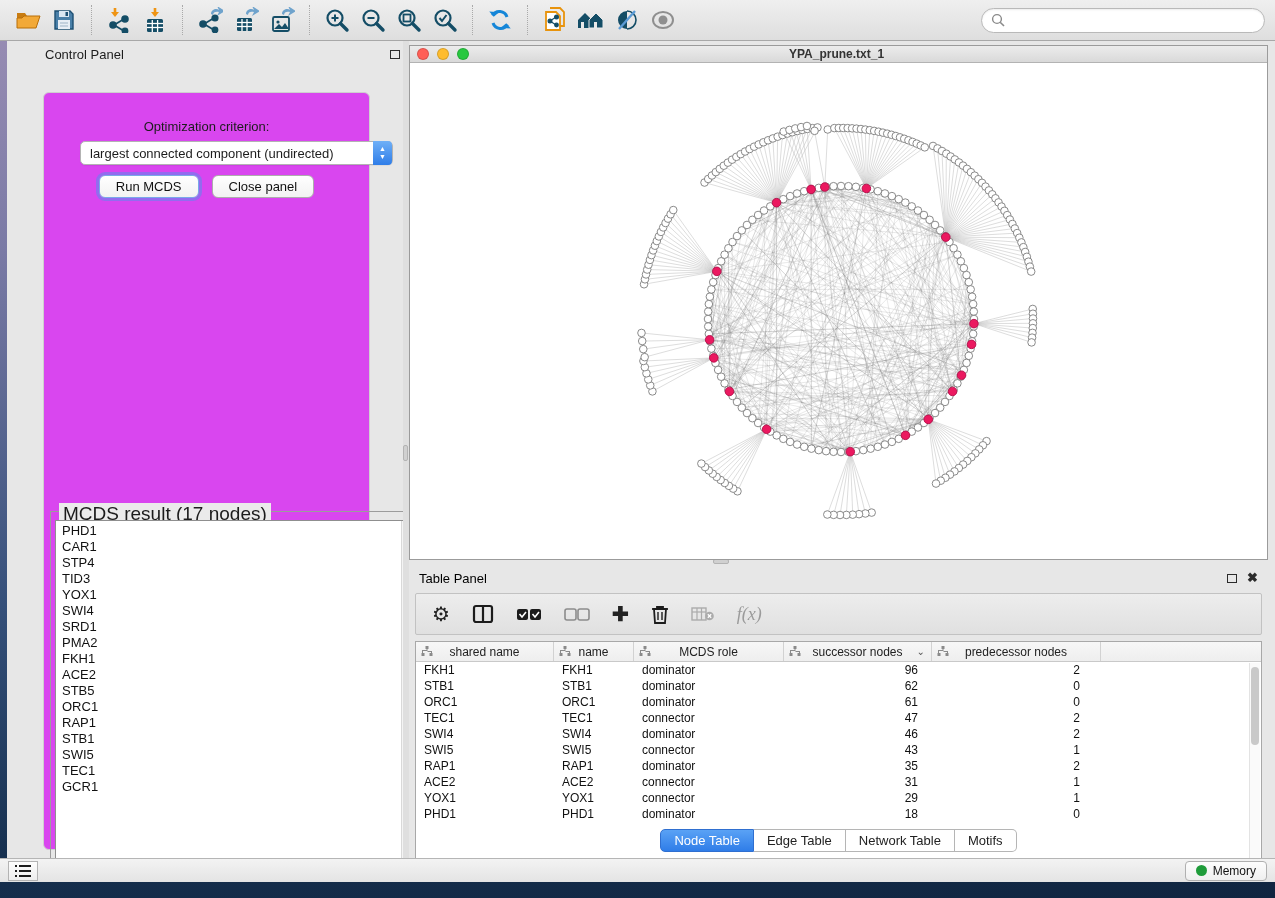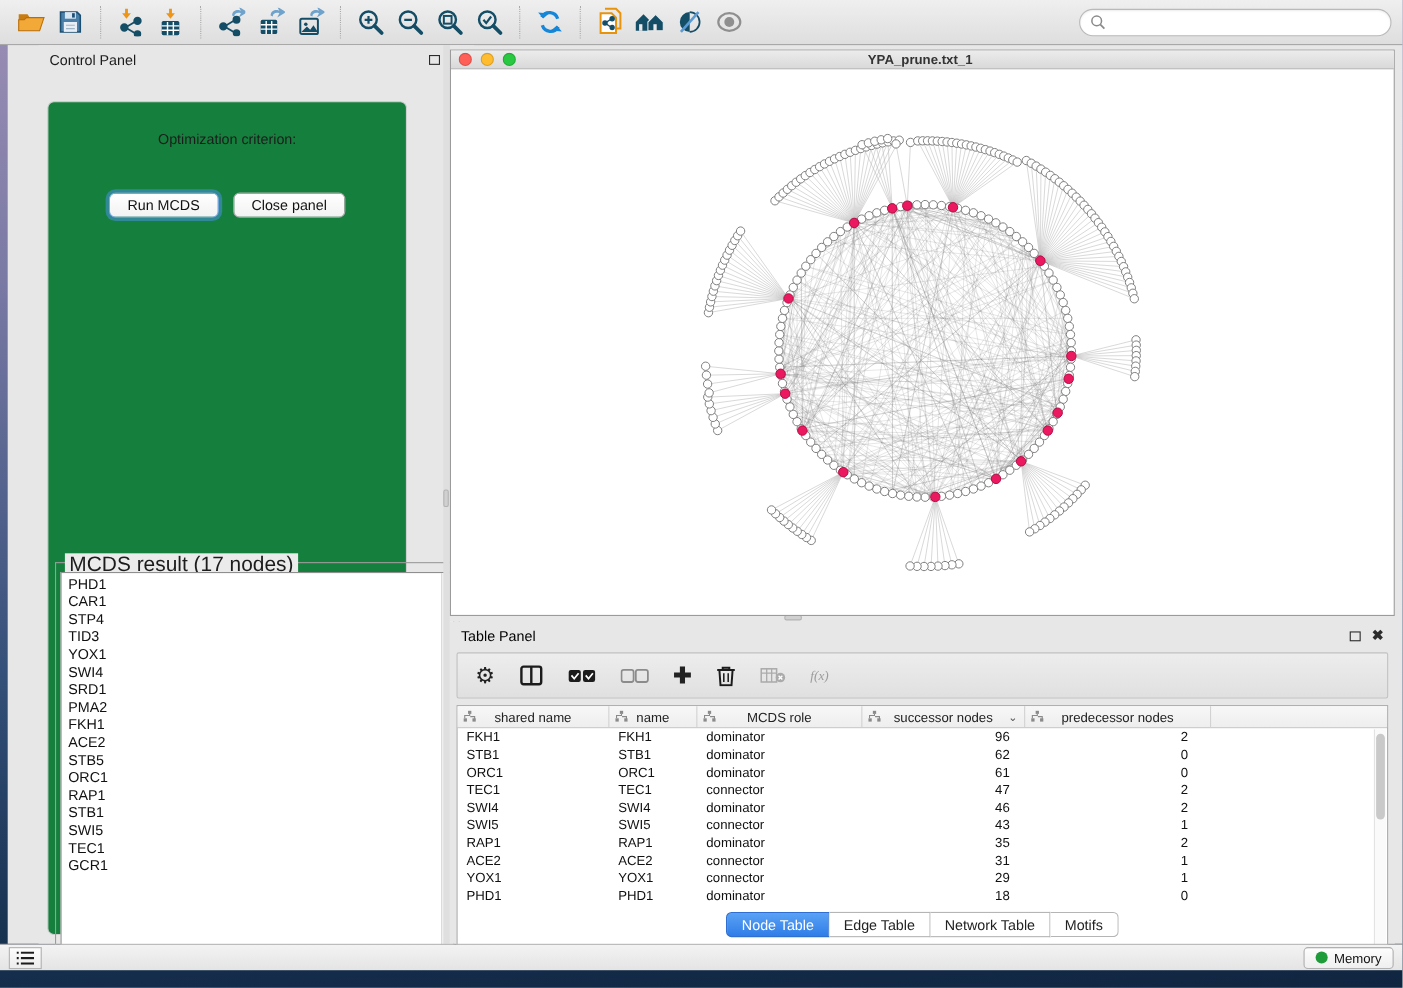--- a/index.html
+++ b/index.html
@@ -29,21 +29,21 @@
   .float-ic { width:10px; height:9px; border:1.6px solid #2b2b2b; display:inline-block; }
   .close-ic { font-size:13px; font-weight:bold; color:#2b2b2b; line-height:10px; }
 
   .seg-tabs { display:flex; justify-content:center; }
   .seg-tab { background:#fff; border:1px solid #b5b5b5; border-left:none; padding:3px 13px; font-size:13px; color:#222; }
   .seg-tab:first-child { border-left:1px solid #b5b5b5; border-radius:5px 0 0 5px; }
   .seg-tab:last-child { border-radius:0 5px 5px 0; }
   .seg-tab.active { background:linear-gradient(#5aa2f5,#2f7de8); border-color:#2f6fd0; color:#fff; }
 
   #cp-inner { position:absolute; left:8px; top:51px; width:327px; height:758px;
-              background:#15803d; border:1px solid #cfcfcf; border-radius:6px; }
+              background:#d946ef; border:1px solid #cfcfcf; border-radius:6px; }
   #opt-label { text-align:center; margin-top:26px; font-size:13px; }
   #dropdown { position:absolute; left:36px; top:48px; width:313px; height:24px; background:#fff;
               border:1px solid #b3b3b3; border-radius:5px; display:flex; align-items:center;
               font-size:13px; padding-left:9px; box-shadow:0 1px 1px rgba(0,0,0,.06); }
   #dropdown .stepper { margin-left:auto; width:19px; height:24px; border-radius:0 4px 4px 0;
               background:linear-gradient(#6fb0f7,#2f7de8); color:#fff; font-size:7px; line-height:8px;
               display:flex; flex-direction:column; align-items:center; justify-content:center; }
   .cp-buttons { position:absolute; left:0; top:82px; width:100%; display:flex; justify-content:center; gap:13px; }
   .btn { background:linear-gradient(#ffffff,#f2f2f2); border:1px solid #adadad; border-radius:6px;
          padding:3px 16px; font-size:13px; color:#111; }
@@ -72,21 +72,21 @@
   #net-title { position:absolute; left:0; right:4px; text-align:center; font-size:12px; font-weight:bold; color:#333; }
   #graph-svg { display:block; }
 
   
   #table-panel { position:absolute; left:409px; top:565px; width:859px; height:293px; background:#e7e7e7; font-size:12px; }
   #tp-toolbar { position:absolute; left:6px; top:28px; width:847px; height:42px;
                 background:linear-gradient(#ededed,#e0e0e0); border:1px solid #c2c2c2; border-radius:2px;
                 display:flex; align-items:center; gap:22px; padding:0 16px; }
   .tp-ic { display:flex; align-items:center; justify-content:center; height:30px; }
   .glyph-ic { font-size:20px; color:#222; }
-  .fx-ic { font-family:"Liberation Serif",serif; font-style:italic; font-size:12px; color:#9b9b9b; }
+  .fx-ic { font-family:"Liberation Serif",serif; font-style:italic; font-size:18px; color:#9b9b9b; }
 
   #tbl { position:absolute; left:6px; top:76px; width:847px; height:222px; background:#fff; border:1px solid #a8a8a8; }
   #tbl-header { display:grid; grid-template-columns:138px 80px 150px 148px 169px 1fr; height:20px;
                 background:linear-gradient(#f7f7f7,#eeeeee); border-bottom:1px solid #c9c9c9; }
   .th { position:relative; border-right:1px solid #d2d2d2; display:flex; align-items:center; justify-content:center;
         font-size:12px; color:#222; }
   .th:last-child { border-right:none; }
   .th .tree-ic { position:absolute; left:5px; top:4px; }
   .th .sort-ic { position:absolute; right:6px; font-size:10px; color:#555; }
   .tr { display:grid; grid-template-columns:138px 80px 150px 148px 169px 1fr; height:16px; line-height:16px; }
@@ -286,20 +286,27 @@
   <div id="control-panel">
     <div class="panel-titlebar">
       <span class="panel-title">Control Panel</span>
       <span class="panel-icons">
         <span class="float-ic"></span>
         <span class="close-ic">✖</span>
       </span>
     </div>
     <div id="cp-inner">
       <div id="opt-label">Optimization criterion:</div>
+      <div id="dropdown">
+        <span>largest connected component (undirected)</span>
+        <span class="stepper">
+            <span>▲</span>
+            <span>▼</span>
+          </span>
+      </div>
       <div class="cp-buttons">
         <button class="btn focus-ring">Run MCDS</button>
         <button class="btn">Close panel</button>
       </div>
       <div id="mcds-box">
         <span id="mcds-legend">MCDS result (17 nodes)</span>
         <div id="mcds-list">
           <div id="mcds-items">
               <div>PHD1</div>
               <div>CAR1</div>

